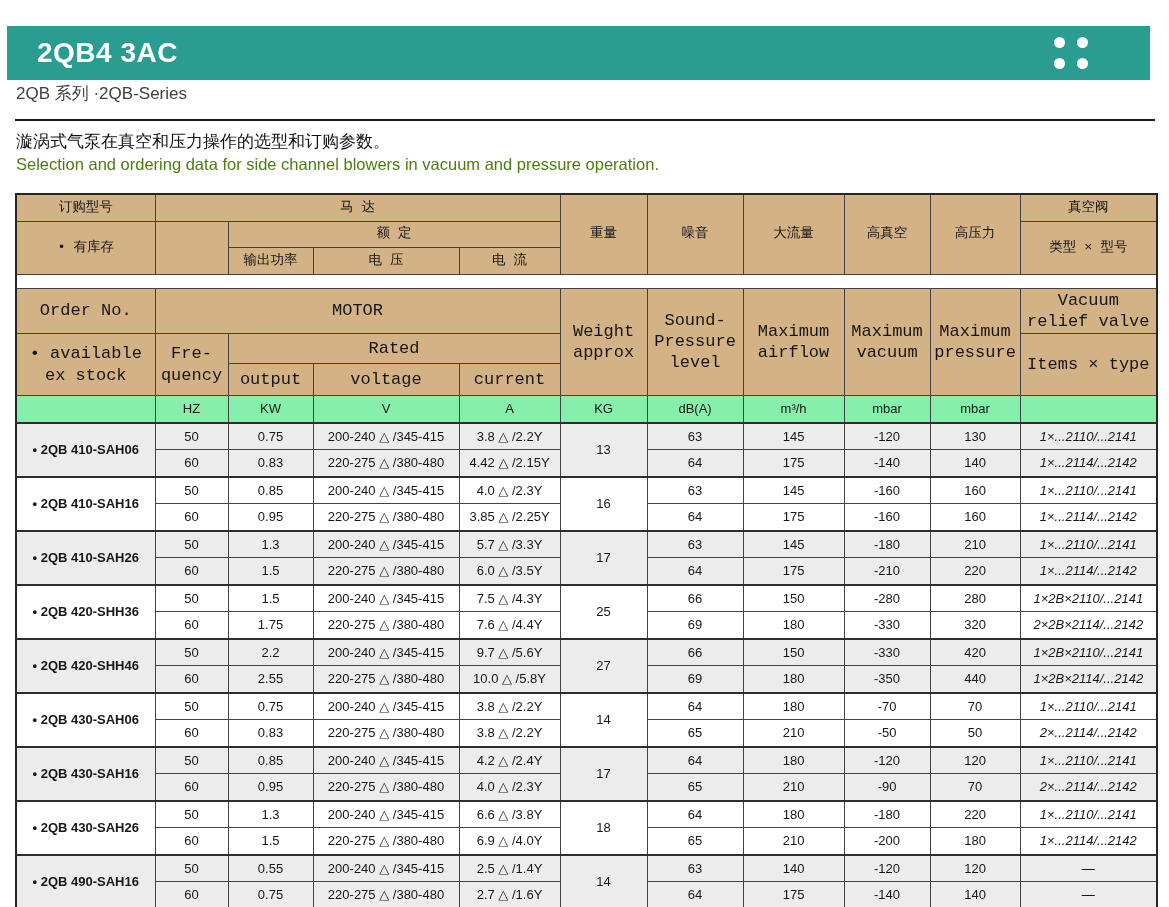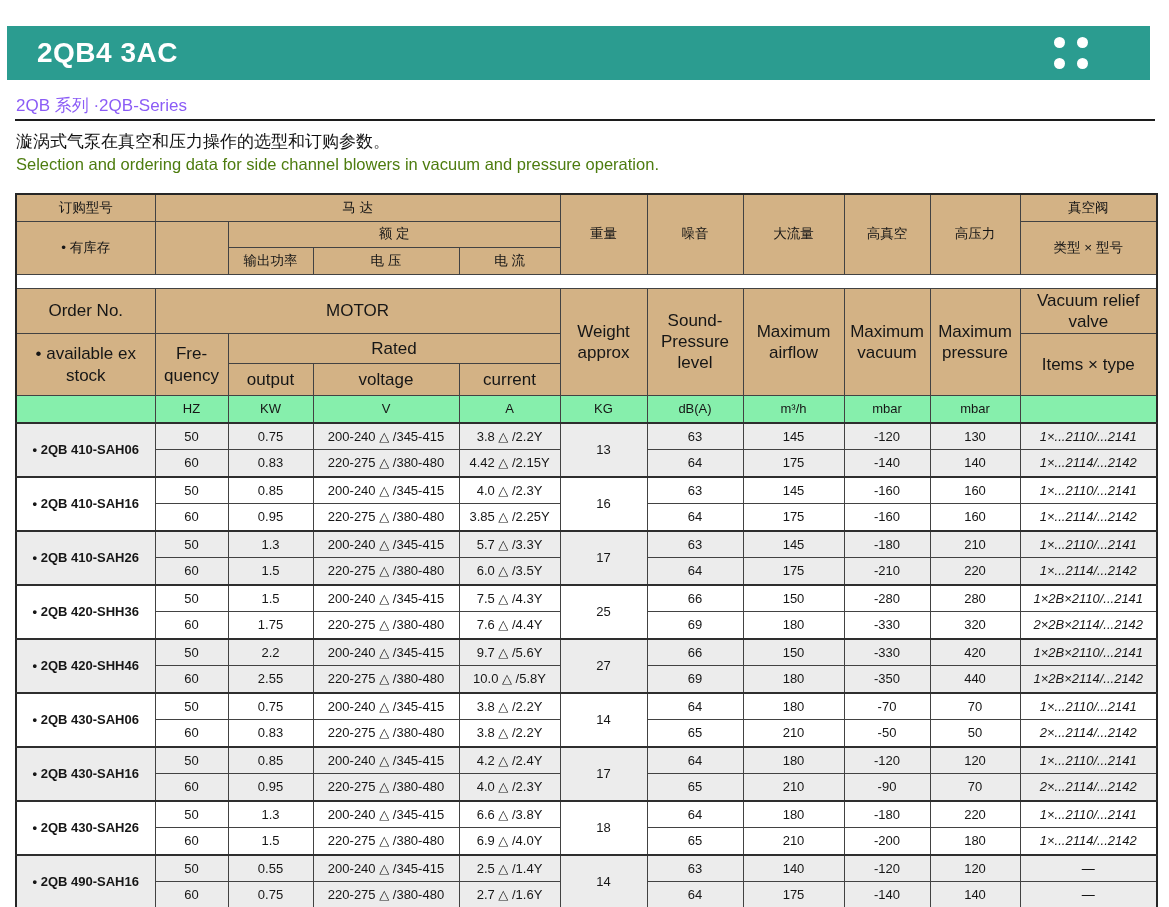--- a/index.html
+++ b/index.html
@@ -9,32 +9,32 @@
   
   .banner{position:absolute;left:7px;top:14px;width:1143px;height:54px;
           display:flex;align-items:center;justify-content:space-between;
           padding:0 34px 0 30px;box-sizing:border-box;}
   .banner-title{color:#fff;font-size:28px;font-weight:bold;letter-spacing:.5px;}
   .dots{display:grid;grid-template-columns:repeat(2,11px);grid-template-rows:repeat(2,11px);
         gap:10px 12px;margin-right:28px;}
   .dot{width:11px;height:11px;border-radius:50%;background:#fff;}
 
   
-  .series{position:absolute;left:16px;top:82px;font-size:17px;color:#8b5cf6;}
+  .series{position:absolute;left:16px;top:70px;font-size:17px;color:#404040;}
   .rule{position:absolute;left:15px;top:107px;width:1140px;height:0;border-top:2px solid #1c1c1c;}
   .desc-zh{position:absolute;left:16px;top:118px;font-size:17px;color:#111;}
   .desc-en{position:absolute;left:16px;top:143px;font-size:16.5px;color:#4d7c0f;}
 
   
   table.spec{position:absolute;left:15px;top:181px;width:1141px;border-collapse:collapse;
              table-layout:fixed;font-size:13px;color:#161616;}
   table.spec{border:2px solid #262626;}
   table.spec td{border:1px solid #424242;text-align:center;vertical-align:middle;
                 padding:1px 3px;overflow:hidden;}
-  td.hz,td.he{background:var(--hdr,#d3b285);}
+  td.hz,td.he{background:var(--hdr,#d3b285);font-family:Liberation Mono, monospace;}
   tr.zh-a{height:27px;} tr.zh-b{height:26px;} tr.zh-c{height:27px;}
   tr.en-a{height:30px;} tr.en-b{height:30px;} tr.en-c{height:32px;}
   tr.units{height:27px;} tr.units td{background:#86efac;}
   tr.gap{height:14px;} tr.gap td{background:#fff;padding:0;}
   td.he{font-size:17px;line-height:1.25;}
   td.hz{font-size:13.5px;line-height:1.3;}
   tbody.rows tr{height:27px;}
   tbody.rows td{font-size:13px;}
   tr.g-shade td{background:#ececec;}
   tr.g-plain td{background:#fff;}

